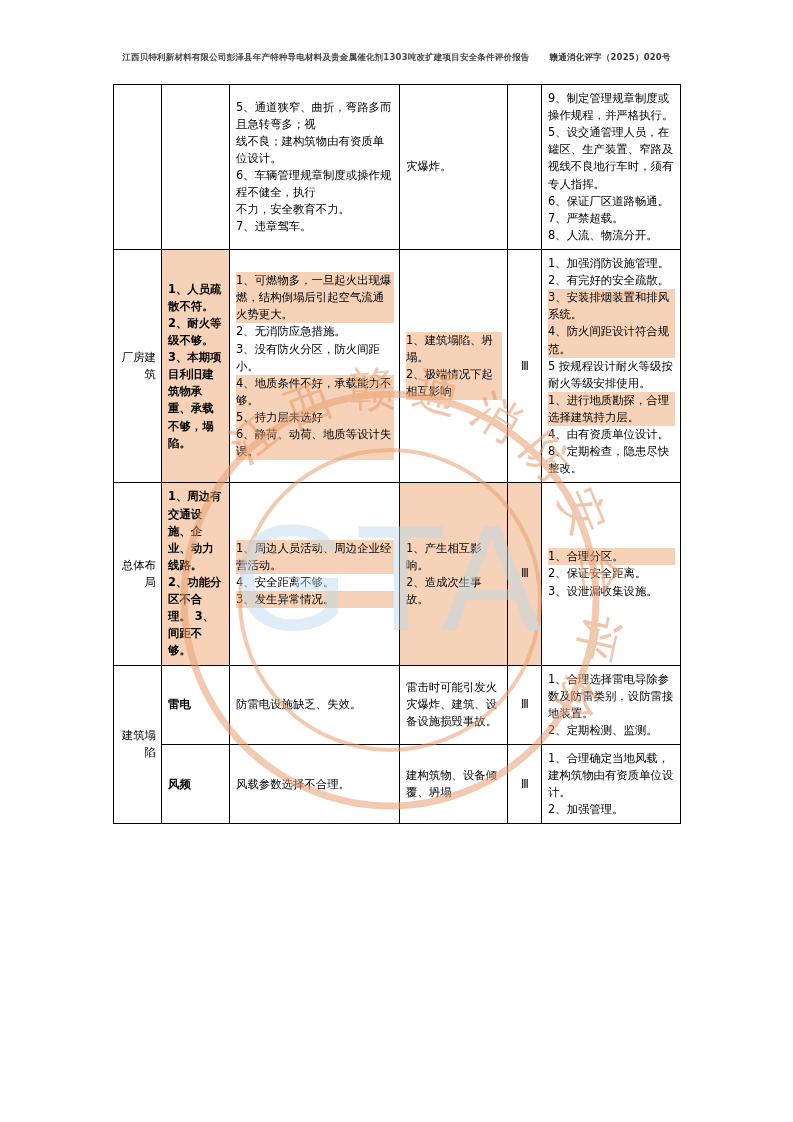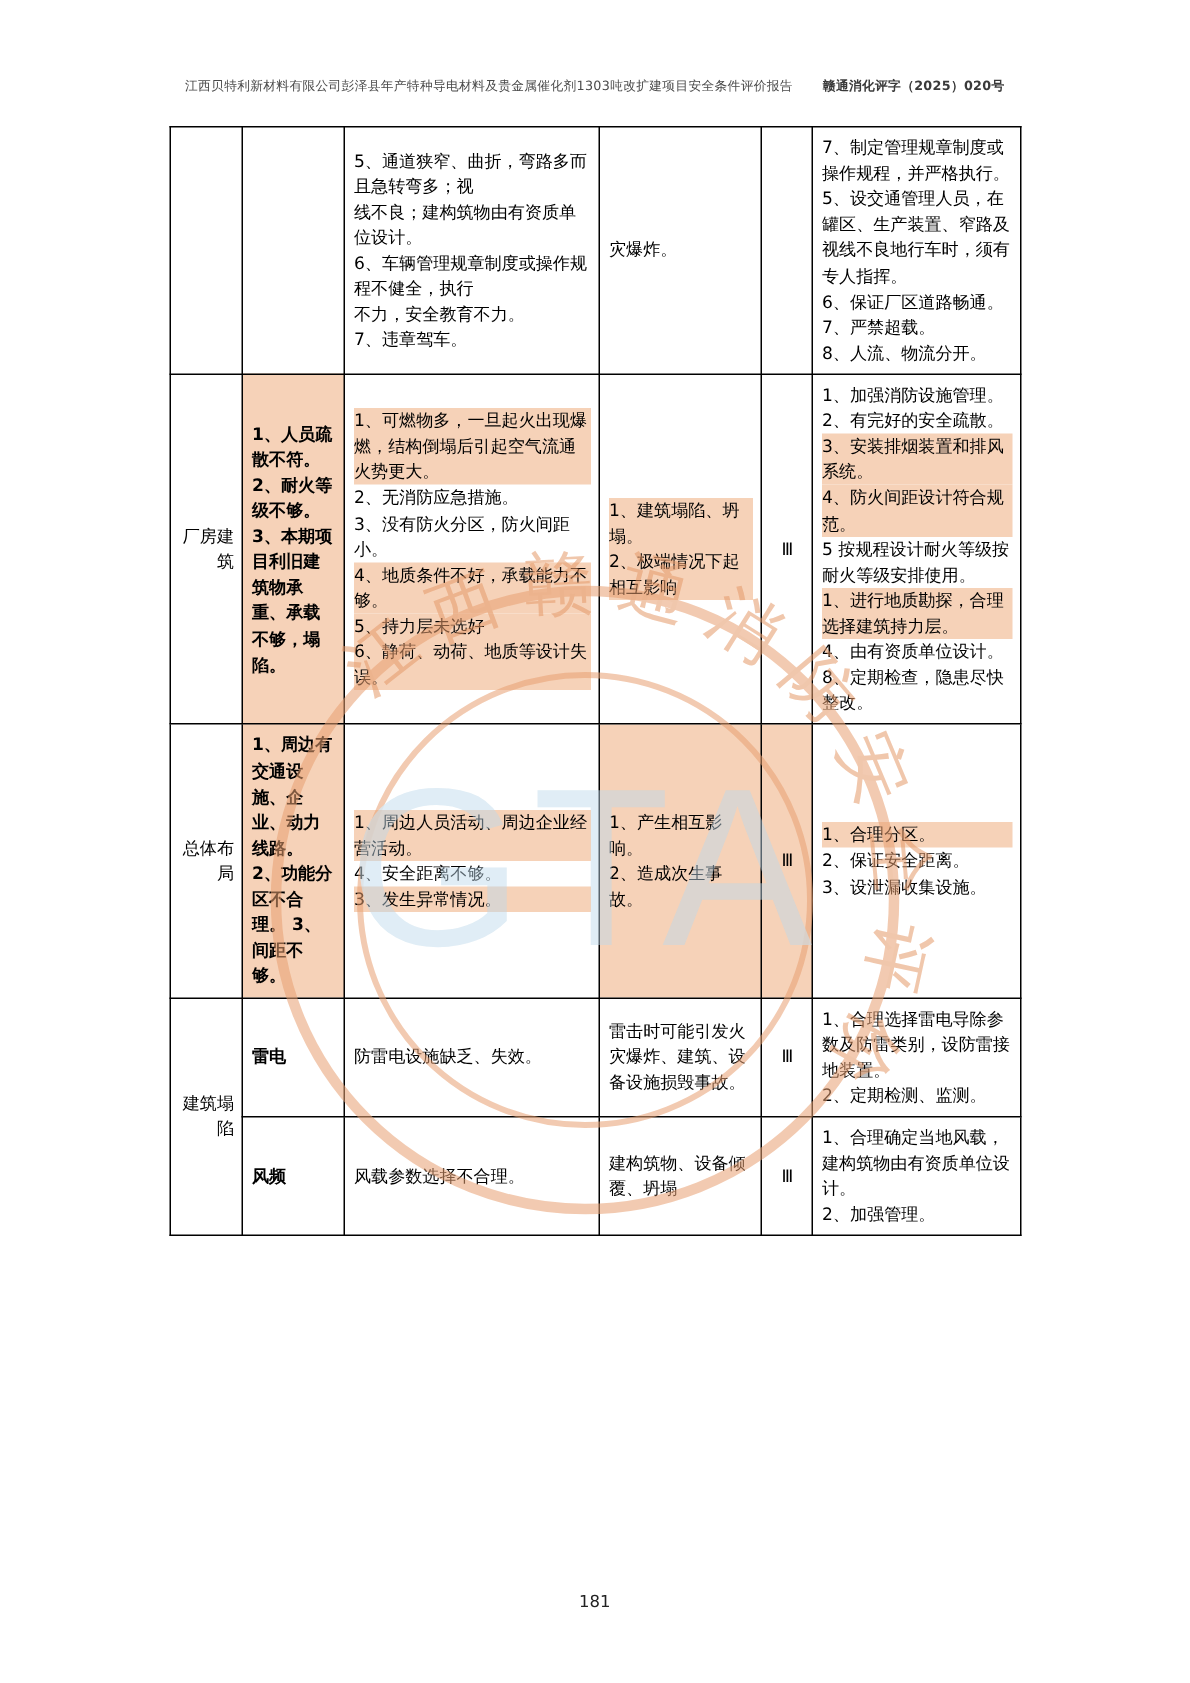--- a/index.html
+++ b/index.html
@@ -29,20 +29,21 @@
     width: 793px;
     display: flex;
     justify-content: center;
     align-items: baseline;
     font-size: 8.5px;
     color: #4a4a4a;
     letter-spacing: 0.2px;
   }
   .header .h-left {
     white-space: nowrap;
+    font-weight: bold;
   }
   .header .h-right {
     white-space: nowrap;
     margin-left: 20px;
     font-weight: bold;
     color: #3a3a3a;
   }
   
   .watermark {
     position: absolute;
@@ -142,21 +143,21 @@
             <div>不力，安全教育不力。</div>
             <div>7、违章驾车。</div>
           </div>
         </td>
         <td class="c-cons">
           <div>灾爆炸。</div>
         </td>
         <td class="c-lvl"></td>
         <td class="c-meas">
           <div class="lines">
-            <div>7、制定管理规章制度或操作规程，并严格执行。</div>
+            <div>9、制定管理规章制度或操作规程，并严格执行。</div>
             <div>5、设交通管理人员，在罐区、生产装置、窄路及视线不良地行车时，须有专人指挥。</div>
             <div>6、保证厂区道路畅通。</div>
             <div>7、严禁超载。</div>
             <div>8、人流、物流分开。</div>
           </div>
         </td>
       </tr>
 
       <tr>
         <td class="c-cat">厂房建筑</td>
@@ -240,17 +241,14 @@
         <td class="c-meas">
           <div class="lines">
             <div>1、合理确定当地风载，建构筑物由有资质单位设计。</div>
             <div>2、加强管理。</div>
           </div>
         </td>
       </tr>
     </tbody>
   </table>
 
-  <div class="footer">
-    <span>181</span>
-  </div>
 
 </div>
 
 </body></html>

